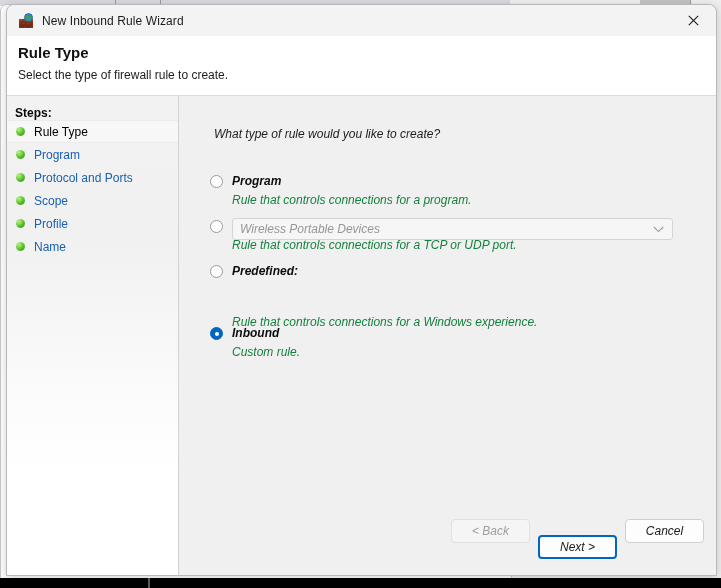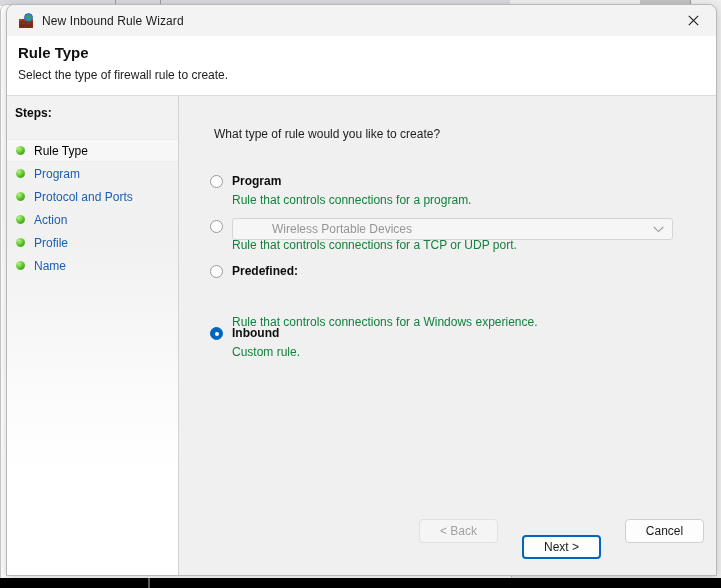--- a/index.html
+++ b/index.html
@@ -167,21 +167,21 @@
     border-right: 1px solid #d2d2d2;
     padding-top: 10px;
     box-sizing: border-box;
     position: relative;
   }
   #steps-label {
     font-size: 12px;
     font-weight: bold;
     color: #0a0a0a;
     padding-left: 8px;
-    margin-bottom: 19px;
+    margin-bottom: 0;
   }
   .step-row {
     display: flex;
     align-items: center;
     height: 23px;
     padding-left: 9px;
     cursor: default;
   }
   .step-row.active {
     background: #f7f7f7;
@@ -203,20 +203,21 @@
     color: #1a5fb4;
   }
   .step-row.active .step-label {
     color: #000000;
   }
 
   #content {
     flex: 1;
     position: relative;
     background: #f0f0f0;
+    font-style: italic;
   }
 
   #question {
     position: absolute;
     left: 35px;
     top: 31px;
     font-size: 12px;
     color: #1c1c1c;
   }
 
@@ -273,21 +274,20 @@
     left: 53px;
     top: 122px;
     width: 441px;
     height: 22px;
     background: #f6f6f6;
     border: 1px solid #d5d5d5;
     border-radius: 3px;
     box-sizing: border-box;
     display: flex;
     align-items: center;
-    padding-left: 32px;
   }
   #predef-combo-value {
     font-size: 12px;
     color: #969696;
     padding-left: 7px;
     flex: 1;
     white-space: nowrap;
     overflow: hidden;
   }
   #predef-combo-chevron {
@@ -295,21 +295,21 @@
     display: flex;
     align-items: center;
   }
 
   
   #footer {
     position: absolute;
     right: 12px;
     bottom: 16px;
     display: flex;
-    gap: 24px;
+    gap: 8px;
   }
   .btn {
     width: 79px;
     height: 24px;
     font-size: 12px;
     color: #1a1a1a;
     background: #fdfdfd;
     border: 1px solid #cfcfcf;
     border-radius: 4px;
     display: flex;
@@ -397,21 +397,21 @@
         <div class="step-row">
           <span class="step-bullet"></span>
           <span class="step-label">Program</span>
         </div>
         <div class="step-row">
           <span class="step-bullet"></span>
           <span class="step-label">Protocol and Ports</span>
         </div>
         <div class="step-row">
           <span class="step-bullet"></span>
-          <span class="step-label">Action</span>
+          <span class="step-label">Scope</span>
         </div>
         <div class="step-row">
           <span class="step-bullet"></span>
           <span class="step-label">Profile</span>
         </div>
         <div class="step-row">
           <span class="step-bullet"></span>
           <span class="step-label">Name</span>
         </div>
       </div>

